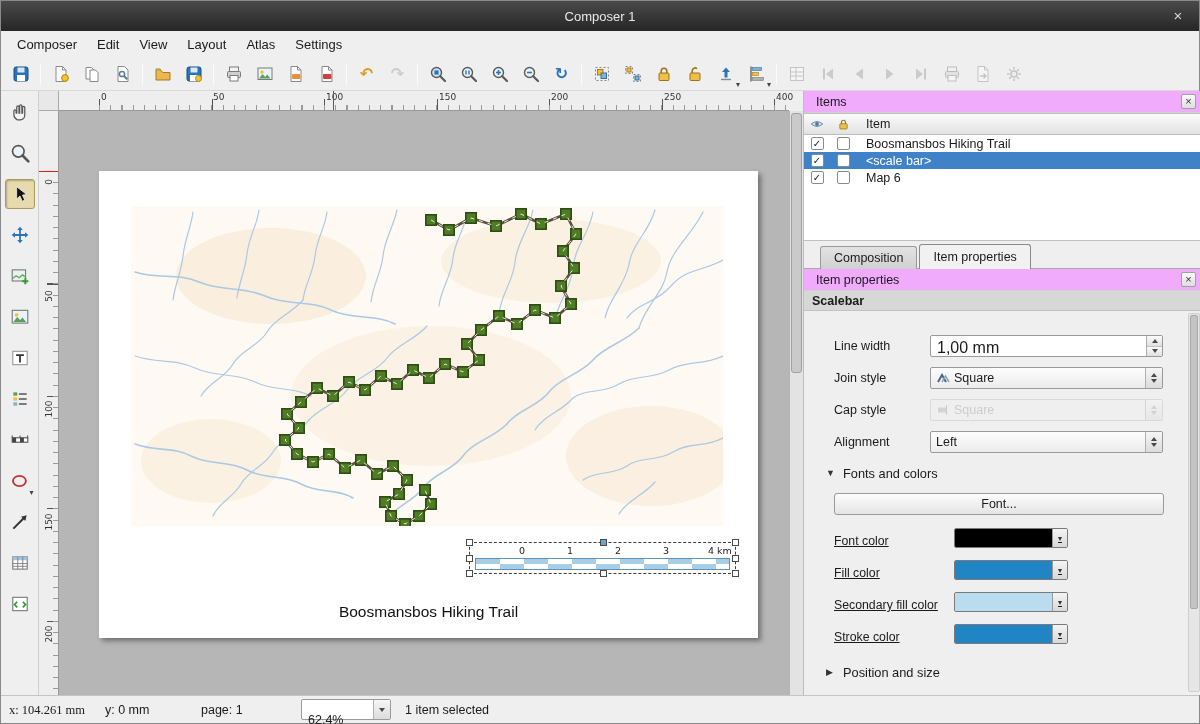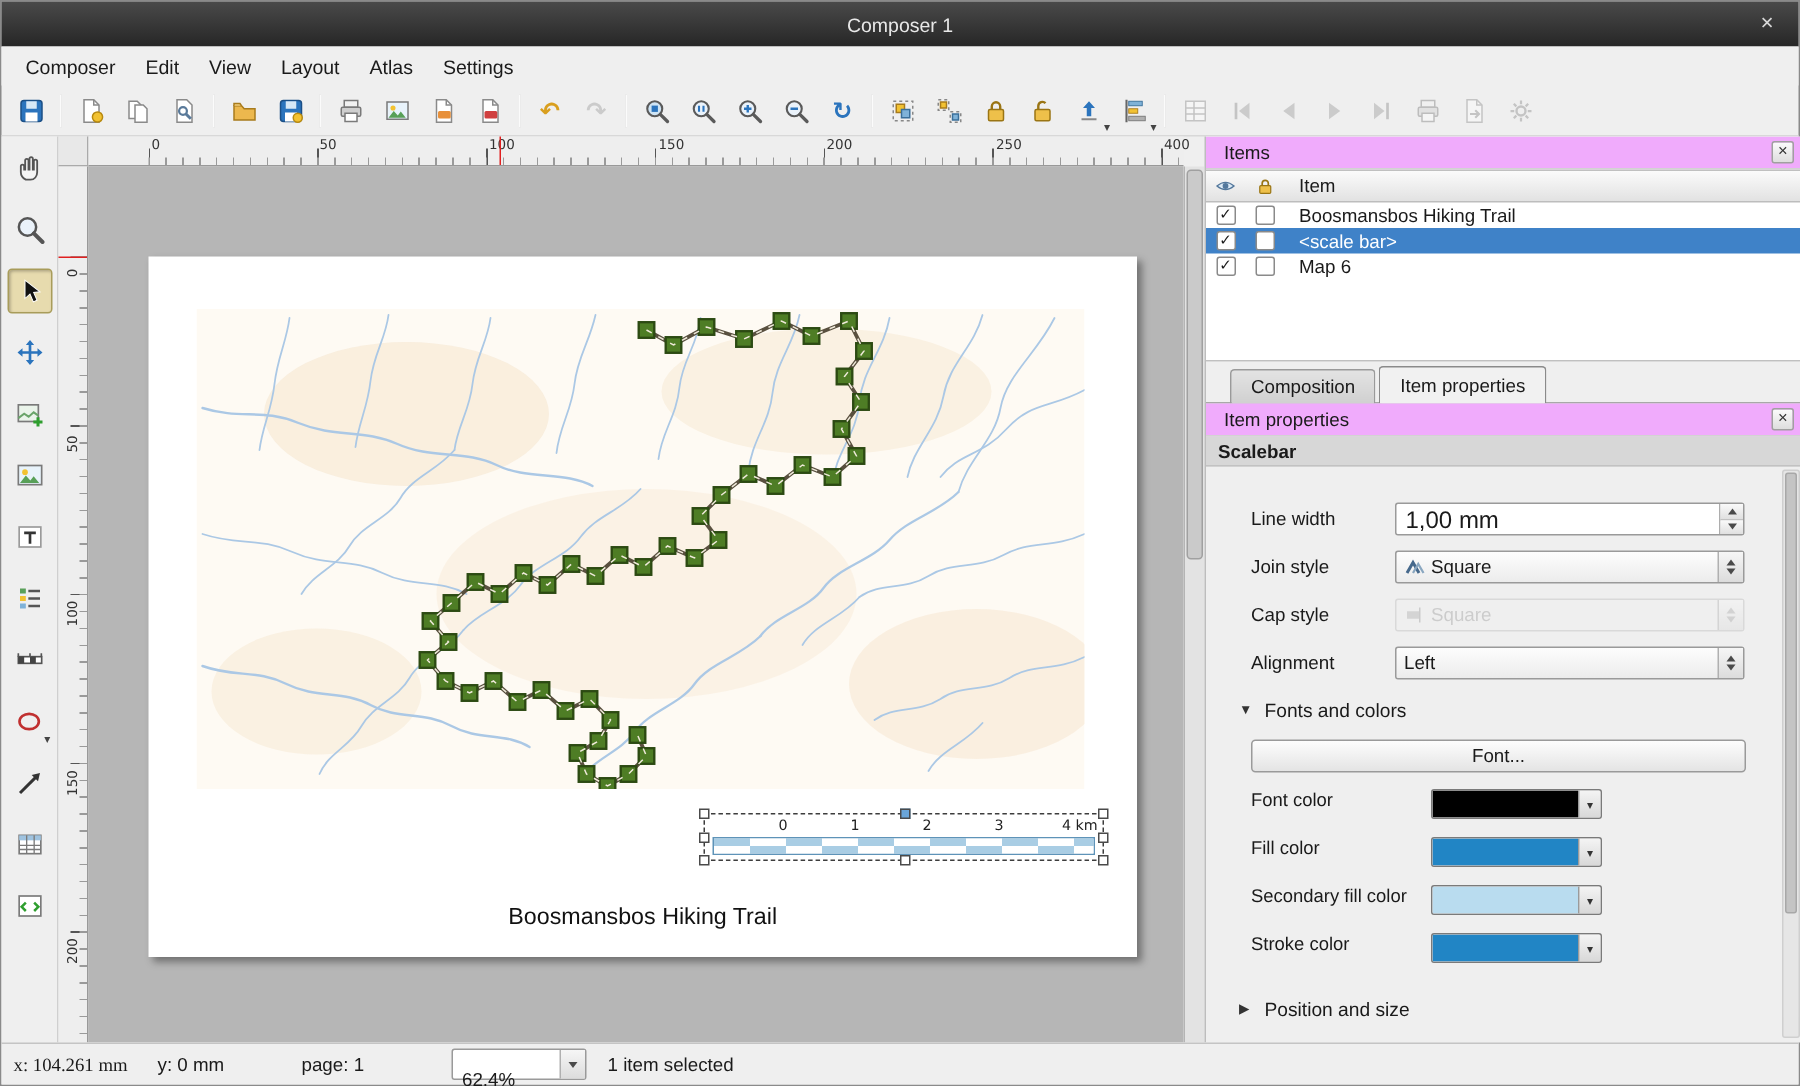--- a/index.html
+++ b/index.html
@@ -115,21 +115,21 @@
   .combo.disabled .tu, .combo.disabled .td { opacity:.4; }
 
   .gheader { display:flex; align-items:center; gap:7px; height:20px; margin-left:22px; font-size:12.8px; }
   .garrow { font-size:9px; color:#333; width:10px; }
   .fonts-hdr { margin-top:9px; }
   .pos-hdr { margin-top:18px; }
   .rot-hdr { margin-top:10px; }
 
   .font-btn { display:block; margin:10px 38px 0 30px; height:22px; width:330px; border:1px solid #9a9a9a; border-radius:3px; background:linear-gradient(#fdfdfd,#e4e4e4); font-size:12.5px; text-align:center; line-height:20px; }
 
-  .crow { display:flex; align-items:flex-start; height:22px; margin:0 0 10px 30px; }
+  .crow { display:flex; align-items:flex-end; height:22px; margin:0 0 10px 30px;text-decoration:underline; }
   .crow.first { margin-top:11px; }
   .clabel { width:116px; margin-right:4px; font-size:12.3px; white-space:nowrap; }
   .color-btn { width:114px; height:20px; border:1px solid #7a7a7a; border-radius:2px; display:flex; overflow:hidden; background:#fff; }
   .cfill { flex:1; }
   .cdrop { width:15px; border-left:1px solid #9a9a9a; background:linear-gradient(#f4f4f4,#d8d8d8); display:flex; align-items:center; justify-content:center; font-size:8px; color:#333; }
 
   .props-scroll { position:absolute; right:1px; top:222px; bottom:3px; width:12px; background:#e6e6e6; border:1px solid #cfcfcf; border-radius:2px; }
   .props-scroll .thumb { position:absolute; left:1px; right:1px; top:1px; height:78%; background:#c4c4c4; border:1px solid #a8a8a8; border-radius:2px; }
 
   

